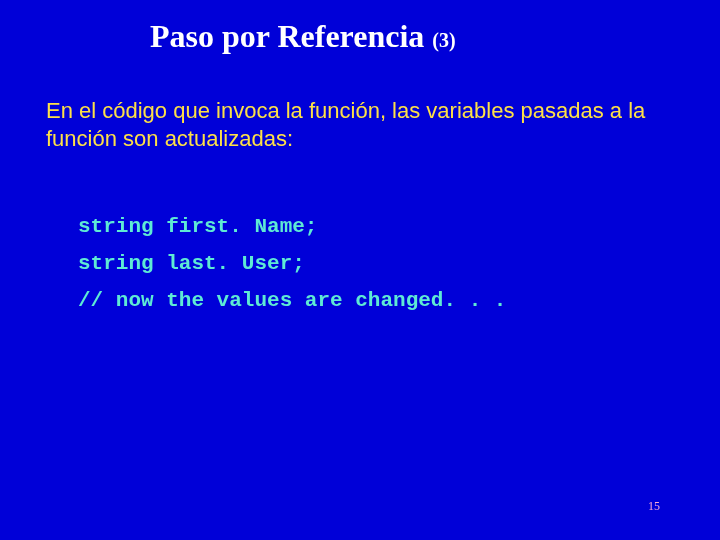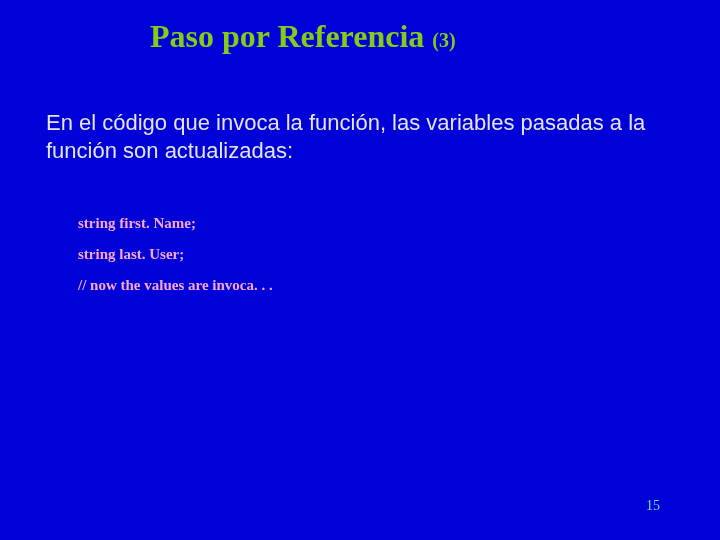--- a/index.html
+++ b/index.html
@@ -7,71 +7,70 @@
     .slide {
       width: 720px;
       height: 540px;
       background: #0000d8;
       position: relative;
       font-family: Arial, Helvetica, sans-serif;
     }
     .title {
       font-family: "Times New Roman", Times, serif;
       font-weight: bold;
-      color: #84cc16;
+      color: #ffffff;
       font-size: 32px;
       position: absolute;
       top: 18px;
       left: 150px;
     }
     .title .sub {
       font-size: 20px;
       font-weight: bold;
     }
     .body-text {
-      color: #e5e5e5;
+      color: #fde047;
       font-size: 22px;
       position: absolute;
       top: 97px;
       left: 46px;
       line-height: 1.25;
       width: 620px;
-      margin-top: 12px;
     }
     .code-block {
       position: absolute;
       top: 215px;
       left: 78px;
-      color: #f9a8d4;
-      font-family: Liberation Serif, serif;
+      color: #5eead4;
+      font-family: Liberation Mono, monospace;
       font-weight: bold;
-      font-size: 15px;
+      font-size: 21px;
     }
     .code-line {
       margin-bottom: 14px;
     }
     .page-num {
       position: absolute;
       right: 60px;
       bottom: 26px;
-      color: #5eead4;
+      color: #f9a8d4;
       font-family: "Times New Roman", Times, serif;
-      font-size: 14px;
+      font-size: 12px;
     }
   </style>
 </head>
 <body>
 
 <div class="slide">
   <div class="title">
     <span>Paso por Referencia </span><span class="sub">(3)</span>
   </div>
 
   <div class="body-text">En el código que invoca la función, las variables pasadas a la función son actualizadas:</div>
 
   <div class="code-block">
     <div class="code-line">string first. Name;</div>
     <div class="code-line">string last. User;</div>
-    <div class="code-line">// now the values are invoca. . .</div>
+    <div class="code-line">// now the values are changed. . .</div>
   </div>
 
   <div class="page-num">15</div>
 </div>
 
 </body></html>

